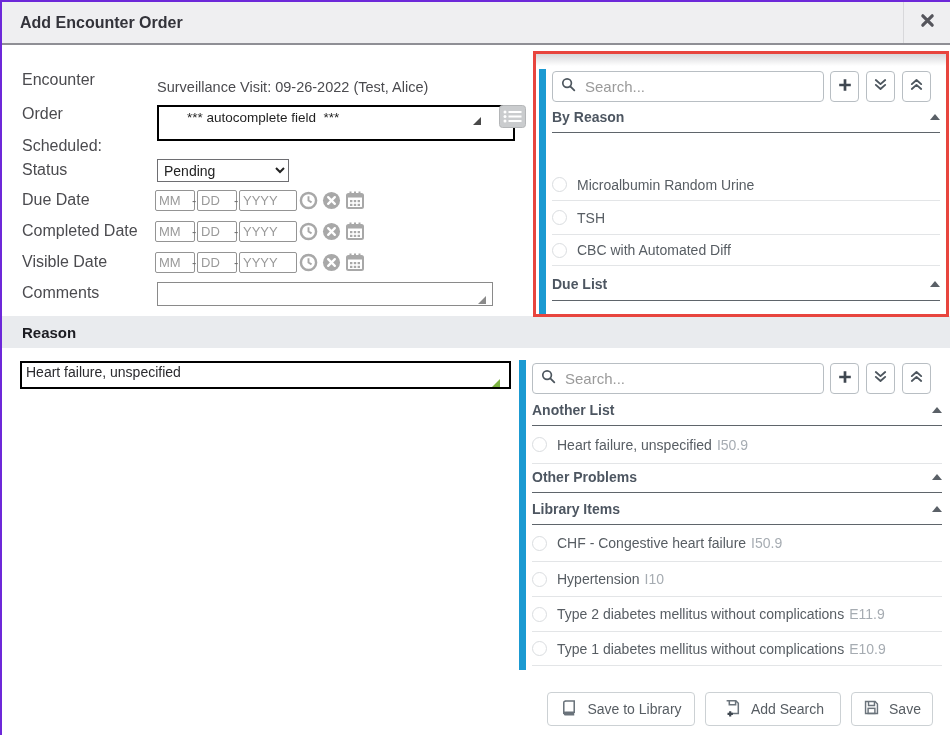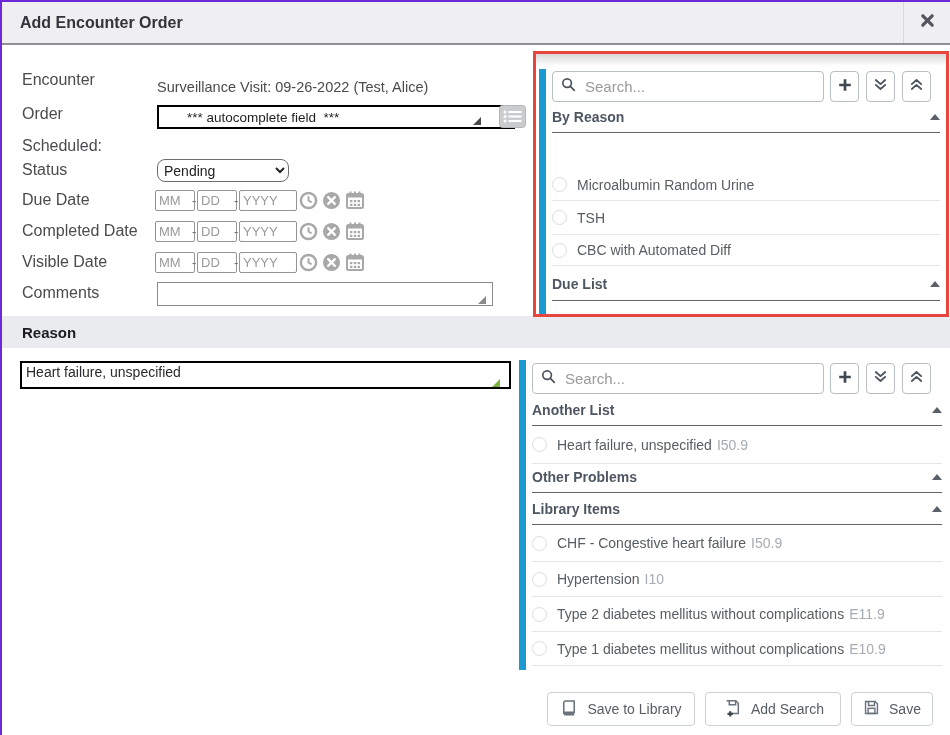--- a/index.html
+++ b/index.html
@@ -8,26 +8,26 @@
   
   .titlebar{position:absolute;left:0;top:0;width:100%;height:43px;background:#efeff1;
             border-bottom:2px solid #8f8f95;box-sizing:border-box;}
   .title{position:absolute;left:18px;top:12px;font-size:16px;font-weight:bold;color:#33333a;}
   .close-btn{position:absolute;right:0;top:0;width:46px;height:41px;border-left:1px solid #d8d8db;
              display:flex;align-items:center;justify-content:center;cursor:pointer;}
   
   .lbl{position:absolute;left:20px;font-size:16px;color:#4b4b4f;}
   .static-val{position:absolute;font-size:14.5px;color:#4b4b4f;}
   .order-input{position:absolute;left:155px;top:103px;width:324px;height:19px;border:2px solid #000;
-               font:13.5px "Liberation Sans",sans-serif;color:#1f1f1f;padding:1px 2px 0 28px;}
+               font:13.5px "Liberation Sans",sans-serif;color:#1f1f1f;padding:1px 2px 12px 28px;}
   .grip-dark{position:absolute;width:0;height:0;border-left:8px solid transparent;border-bottom:8px solid #4a4a4a;}
   .grip-green{position:absolute;width:0;height:0;border-left:8px solid transparent;border-bottom:8px solid #7cb342;}
   .list-btn{position:absolute;left:497px;top:103px;width:27px;height:23px;cursor:pointer;}
   .status-sel{position:absolute;left:155px;top:157px;width:132px;height:23px;border:1px solid #6e6e72;
-              border-radius:8px;font:14px "Liberation Sans",sans-serif;color:#222;background:#fff;padding:0 2px;}
+              border-radius:0;font:14px "Liberation Sans",sans-serif;color:#222;background:#fff;padding:0 2px;}
   .date-in{position:absolute;height:19px;border:1px solid #949494;border-radius:2px;
            font:13px "Liberation Sans",sans-serif;color:#555;padding:0 3px;}
   .date-in::placeholder,.search-in::placeholder,.comments-ta::placeholder{color:#9a9a9a;opacity:1;}
   .dash{position:absolute;font-size:13px;color:#6b6b6b;}
   .di-btn{position:absolute;width:20px;height:20px;cursor:pointer;display:flex;align-items:center;justify-content:center;}
   .comments-ta{position:absolute;left:155px;top:280px;width:328px;height:20px;border:1px solid #8a8a8a;
                resize:none;font:13px "Liberation Sans",sans-serif;padding:1px 3px;}
   
   .reason-band{position:absolute;left:0;top:314px;width:100%;height:32px;background:#e9ebee;
                display:flex;align-items:center;}

